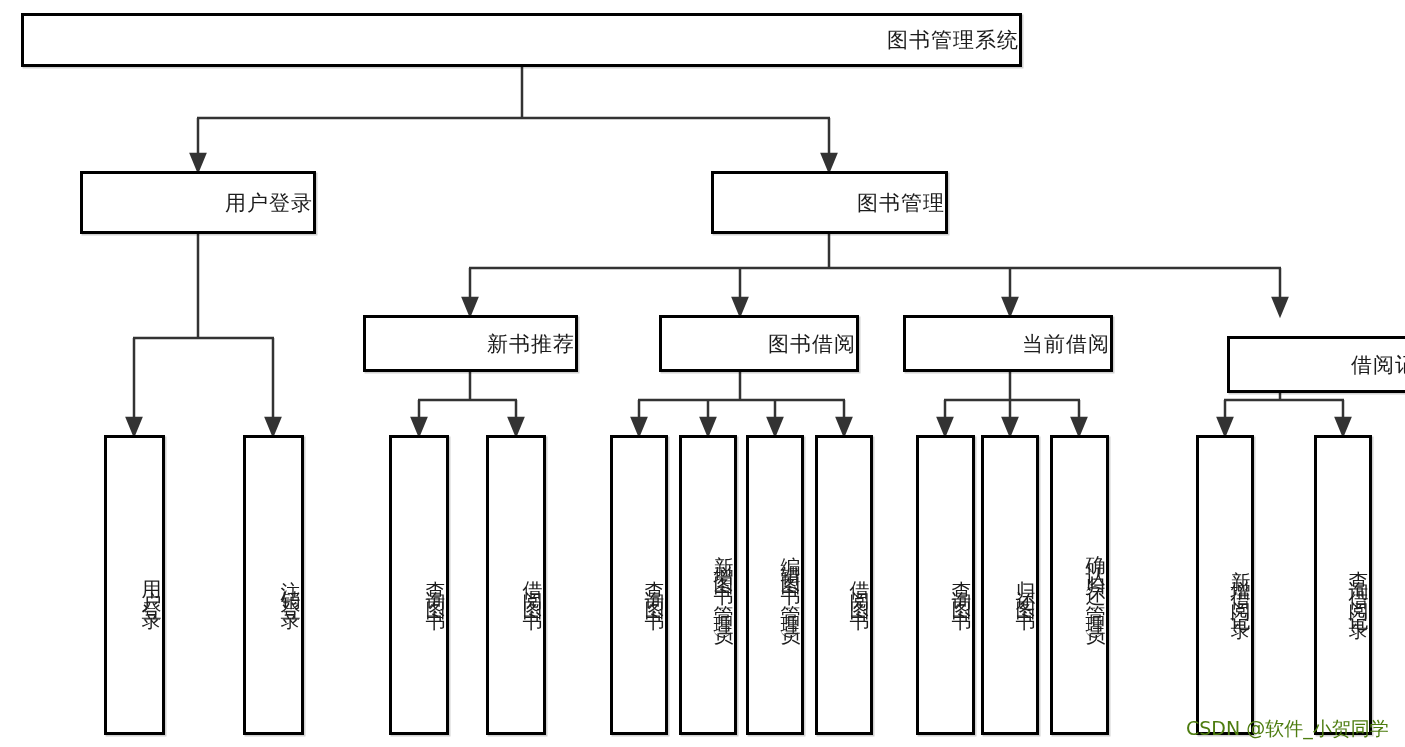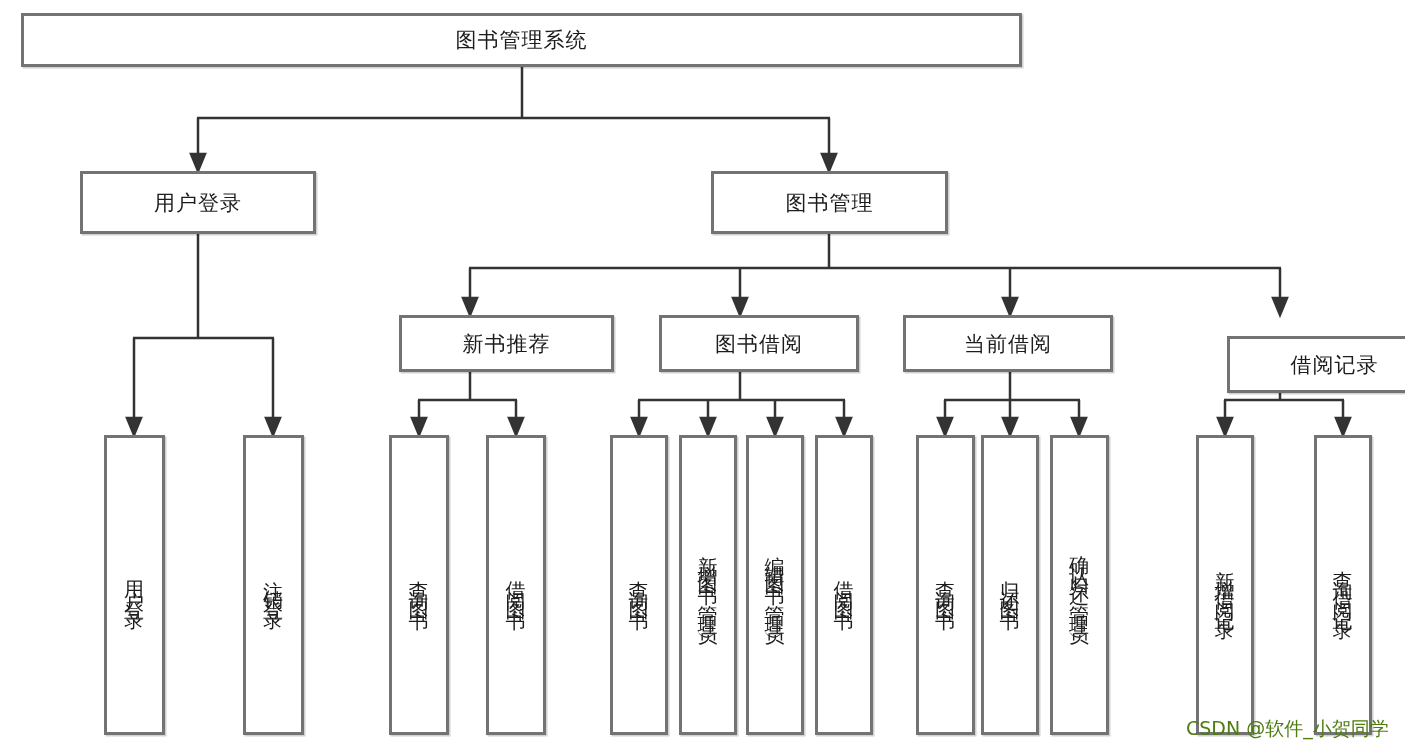--- a/index.html
+++ b/index.html
@@ -1,21 +1,21 @@
 <!DOCTYPE html>
 <html><head>
 <meta charset="utf-8">
 <style>
   html,body{margin:0;padding:0;background:#ffffff;}
   body{font-family:"DejaVu Sans","Liberation Sans",sans-serif;}
   #stage{position:relative;width:1405px;height:747px;background:#ffffff;overflow:hidden;}
   #wires{position:absolute;left:0;top:0;width:1405px;height:747px;}
-  .node{position:absolute;background:#ffffff;border:3px solid #737373;
+  .node{position:absolute;background:#ffffff;border:3px solid #000000;
         box-shadow:1.5px 1.5px 0 rgba(0,0,0,0.18);
-        display:flex;align-items:center;justify-content:center;box-sizing:border-box;}
+        display:flex;align-items:center;justify-content:flex-end;box-sizing:border-box;}
   .hbox{font-size:21px;color:#1c1c1c;letter-spacing:1px;white-space:nowrap;}
   .vbox span{writing-mode:vertical-rl;text-orientation:mixed;
              font-size:20px;color:#1c1c1c;letter-spacing:10px;line-height:1;}
   .watermark{position:absolute;left:1186px;top:716px;font-size:19px;color:#4d7c0f;
              white-space:nowrap;}
 </style>
 </head>
 <body>
 
 <div id="stage">
@@ -88,21 +88,21 @@
     <span>图书管理系统</span>
   </div>
 
   <div class="node hbox" style="left:80px;top:171px;width:236px;height:63px;">
     <span>用户登录</span>
   </div>
   <div class="node hbox" style="left:711px;top:171px;width:237px;height:63px;">
     <span>图书管理</span>
   </div>
 
-  <div class="node hbox" style="left:363px;top:315px;width:215px;height:57px;margin-left:36px;">
+  <div class="node hbox" style="left:363px;top:315px;width:215px;height:57px;">
     <span>新书推荐</span>
   </div>
   <div class="node hbox" style="left:659px;top:315px;width:200px;height:57px;">
     <span>图书借阅</span>
   </div>
   <div class="node hbox" style="left:903px;top:315px;width:210px;height:57px;">
     <span>当前借阅</span>
   </div>
   <div class="node hbox" style="left:1227px;top:315px;width:215px;height:57px;margin-top:21px;">
     <span>借阅记录</span>

